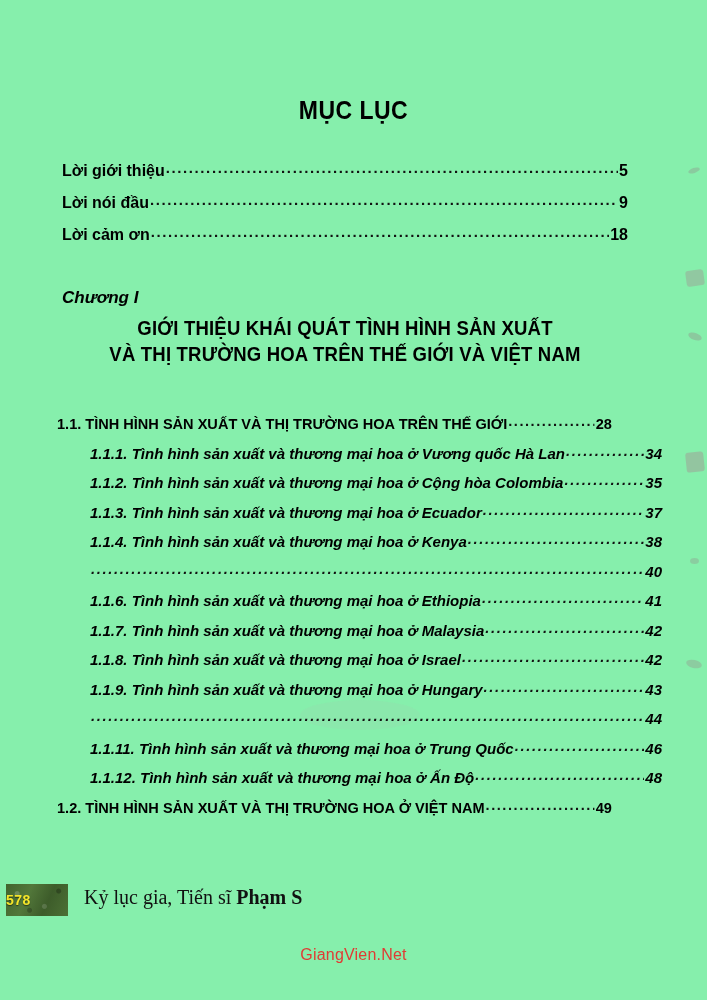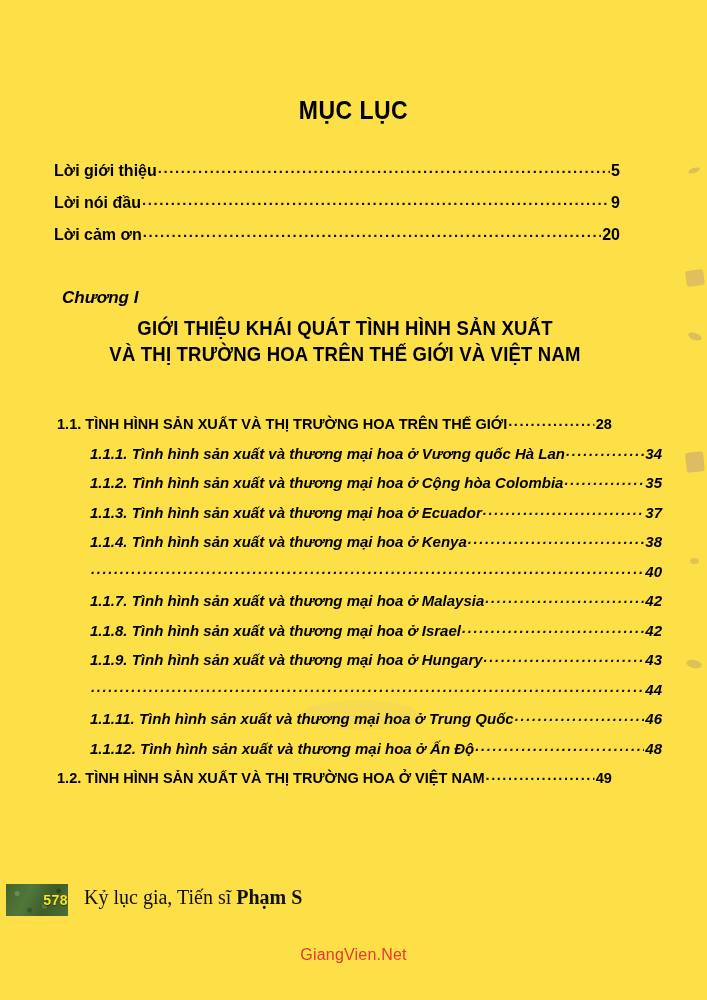--- a/index.html
+++ b/index.html
@@ -4,21 +4,21 @@
 <style>
   html, body {
     margin: 0;
     padding: 0;
     background: #ffffff;
   }
   .page {
     position: relative;
     width: 707px;
     height: 1000px;
-    background: #fde047;
+    background: #86efac;
     overflow: hidden;
     font-family: "Liberation Sans", sans-serif;
     color: #000000;
   }
 
   
   .artifact {
     position: absolute;
     border-radius: 50%;
     pointer-events: none;
@@ -48,21 +48,21 @@
     font-size: 25px;
     font-weight: 700;
     letter-spacing: 0.5px;
     font-stretch: condensed;
     transform: scaleX(0.92);
   }
 
   
   .toc {
     position: absolute;
-    left: 54px;
+    left: 62px;
     top: 160px;
     width: 566px;
   }
   .row {
     display: flex;
     align-items: baseline;
     width: 100%;
     margin-bottom: 10px;
     font-size: 15.5px;
     font-weight: 600;
@@ -150,21 +150,21 @@
     width: 62px;
     height: 32px;
     background:
       radial-gradient(circle at 18% 30%, rgba(255,255,255,0.18) 0 2px, transparent 3px),
       radial-gradient(circle at 62% 70%, rgba(255,255,255,0.14) 0 2px, transparent 3px),
       radial-gradient(circle at 85% 22%, rgba(0,0,0,0.25) 0 2px, transparent 3px),
       radial-gradient(circle at 38% 82%, rgba(0,0,0,0.22) 0 2px, transparent 3px),
       linear-gradient(115deg, #41642d 0%, #52773a 35%, #3d5c2a 65%, #4c7035 100%);
     display: flex;
     align-items: center;
-    justify-content: flex-end;
+    justify-content: flex-start;
   }
   .page-badge span {
     color: #f5e62a;
     font-size: 14px;
     font-weight: 700;
     letter-spacing: 0.5px;
     text-shadow: 0 1px 1px rgba(0,0,0,0.5);
   }
   .footer-author {
     position: absolute;
@@ -211,21 +211,21 @@
         <span class="pg">5</span>
       </div>
       <div class="row">
         <span class="label">Lời nói đầu</span>
         <span class="leader"></span>
         <span class="pg">9</span>
       </div>
       <div class="row">
         <span class="label">Lời cảm ơn</span>
         <span class="leader"></span>
-        <span class="pg">20</span>
+        <span class="pg">18</span>
       </div>
     </div>
 
   <div class="chapter-label">Chương I</div>
   <div class="chapter-title">
     <div>GIỚI THIỆU KHÁI QUÁT TÌNH HÌNH SẢN XUẤT</div>
     <div>VÀ THỊ TRƯỜNG HOA TRÊN THẾ GIỚI VÀ VIỆT NAM</div>
   </div>
 
   <div class="sections" id="section-list">
@@ -250,20 +250,25 @@
         <span class="pg">37</span>
       </div>
       <div class="row level2">
         <span class="label">1.1.4. Tình hình sản xuất và thương mại hoa ở Kenya</span>
         <span class="leader"></span>
         <span class="pg">38</span>
       </div>
       <div class="row level2">
         <span class="leader"></span>
         <span class="pg">40</span>
+      </div>
+      <div class="row level2">
+        <span class="label">1.1.6. Tình hình sản xuất và thương mại hoa ở Ethiopia</span>
+        <span class="leader"></span>
+        <span class="pg">41</span>
       </div>
       <div class="row level2">
         <span class="label">1.1.7. Tình hình sản xuất và thương mại hoa ở Malaysia</span>
         <span class="leader"></span>
         <span class="pg">42</span>
       </div>
       <div class="row level2">
         <span class="label">1.1.8. Tình hình sản xuất và thương mại hoa ở Israel</span>
         <span class="leader"></span>
         <span class="pg">42</span>

